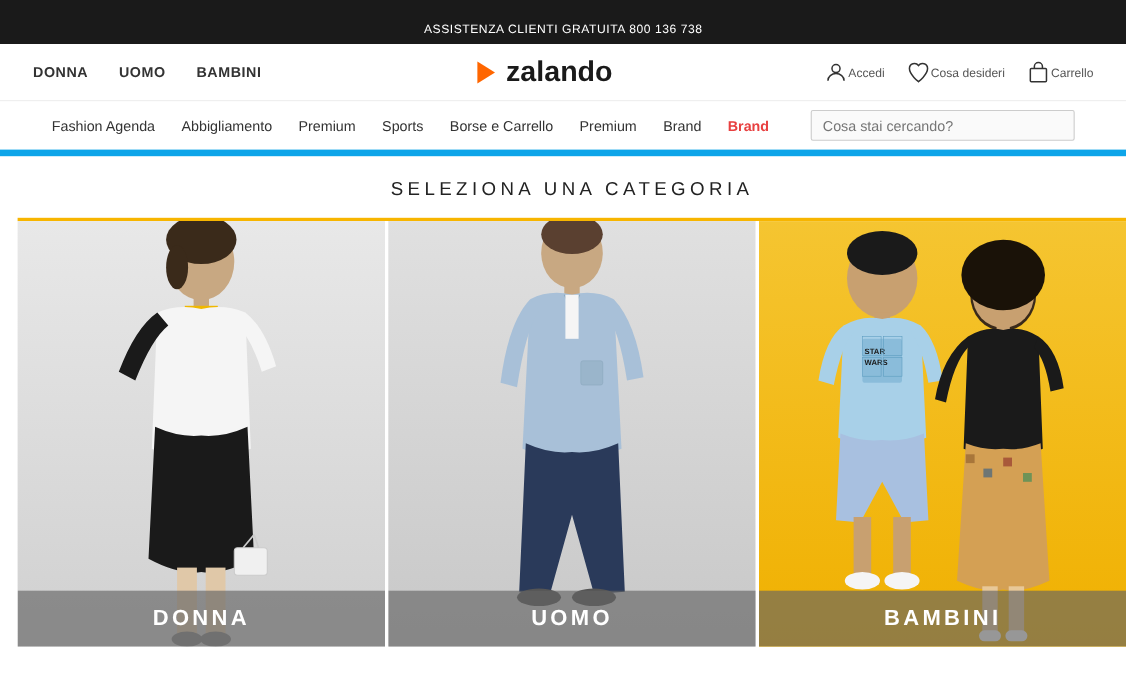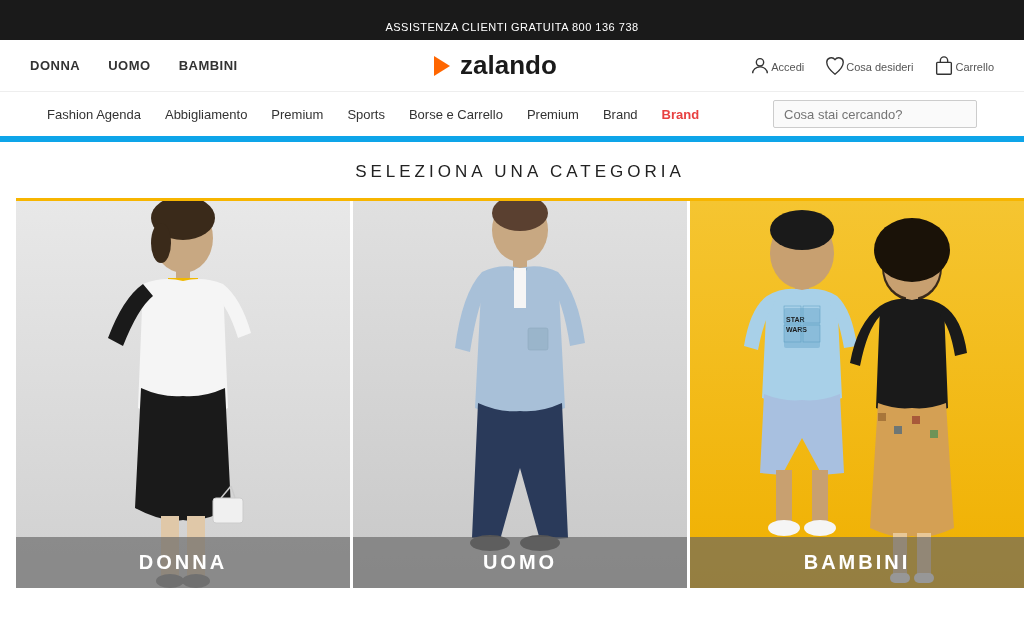--- a/index.html
+++ b/index.html
@@ -60,21 +60,21 @@
     .secondary-nav a:first-child { padding-left: 0; }
     .secondary-nav a.saldi { color: #e84040; font-weight: bold; }
     .search-box {
       margin-left: auto;
       display: flex;
       align-items: center;
       border: 1px solid #ccc;
       border-radius: 2px;
       padding: 5px 10px;
       background: #fafafa;
-      width: 204px;
+      width: 240px;
       gap: 44px;
     }
     .search-box input {
       border: none;
       background: transparent;
       outline: none;
       font-size: 13px;
       color: #999;
       width: 200px;
     }

